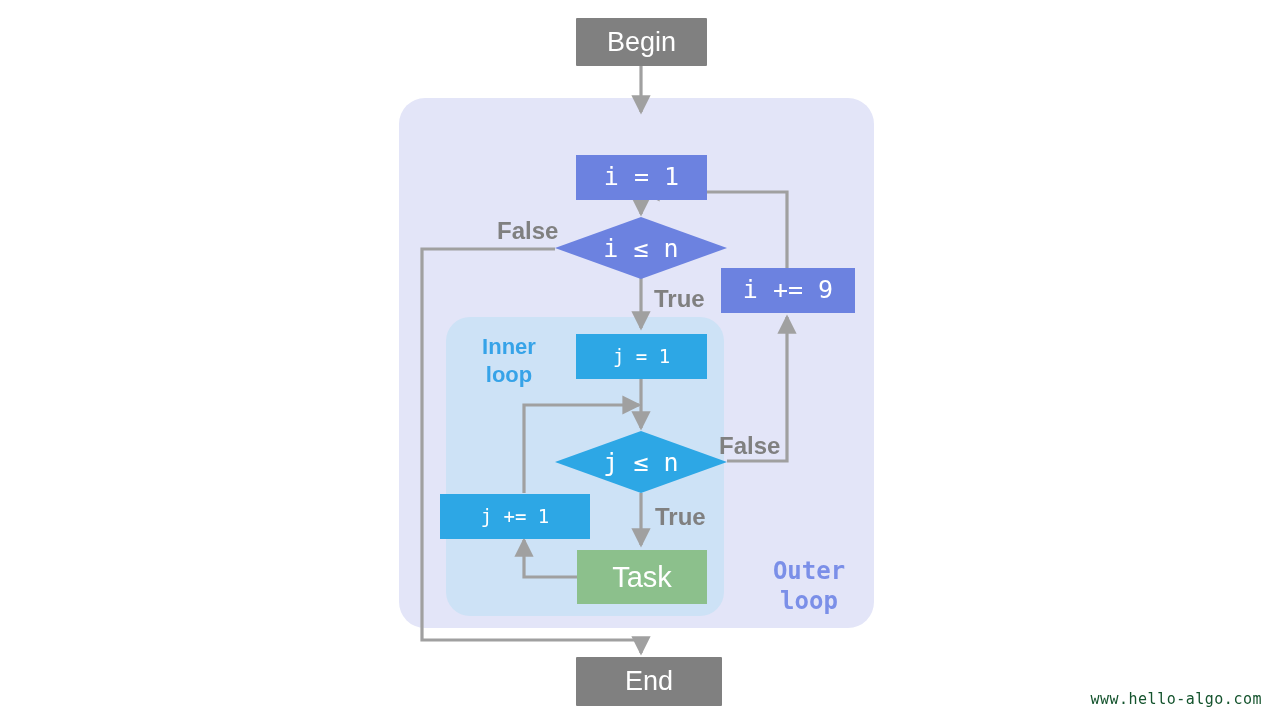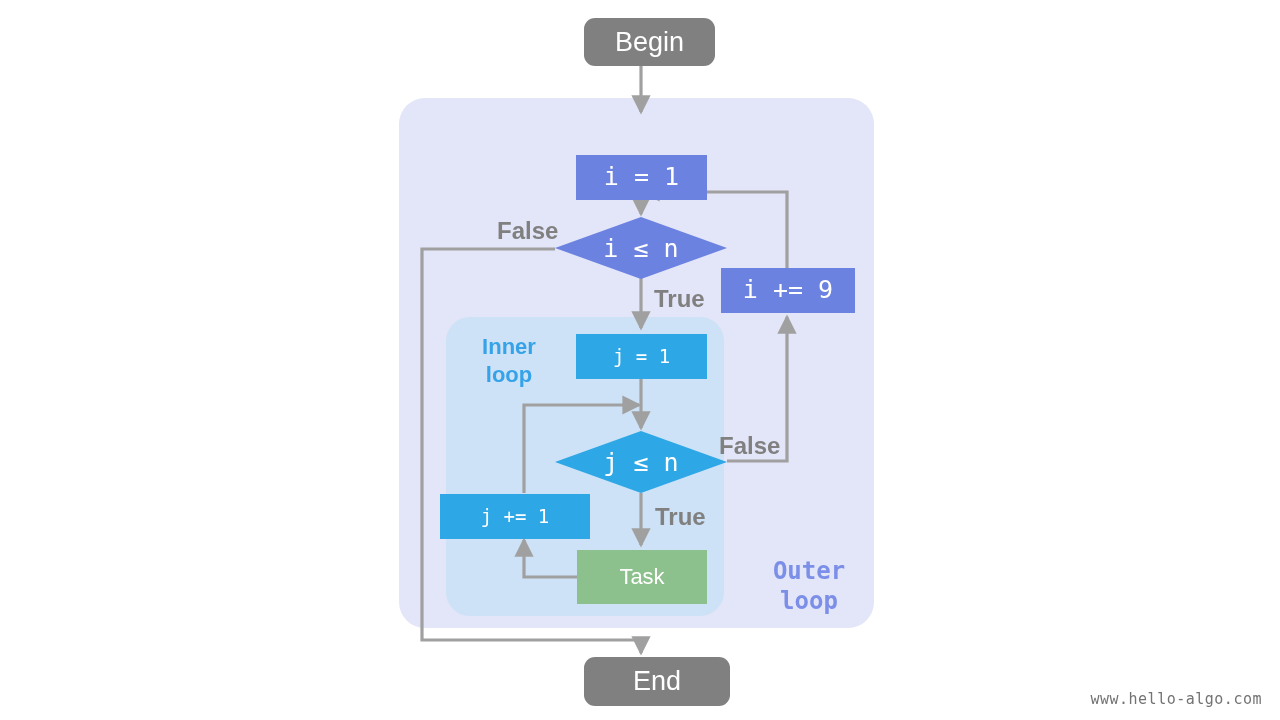--- a/index.html
+++ b/index.html
@@ -51,40 +51,39 @@
     display: flex;
     align-items: center;
     justify-content: center;
     color: #ffffff;
     box-sizing: border-box;
     text-align: center;
     line-height: 1.05;
   }
   .terminal {
     background: #808080;
-    border-radius: 11px;
+    border-radius: 1px;
     font-family: "Liberation Sans", sans-serif;
     font-size: 27px;
-    margin-left: 8px;
   }
   .proc-outer {
     background: #6c82e0;
     font-family: "DejaVu Sans Mono", monospace;
     font-size: 25px;
     letter-spacing: 0px;
   }
   .proc-inner {
     background: #2da7e5;
     font-family: "DejaVu Sans Mono", monospace;
     font-size: 19px;
   }
   .task-node {
     background: #8cc08c;
     font-family: "Liberation Sans", sans-serif;
-    font-size: 22px;
+    font-size: 29px;
   }
   .diamond-wrap {
     position: absolute;
   }
   .diamond-wrap .dlabel {
     position: absolute;
     left: 0;
     top: 0;
     width: 100%;
     height: 100%;
@@ -123,21 +122,21 @@
     top: 333px;
     width: 108px;
     color: #36a3e8;
     font-family: "Liberation Sans", sans-serif;
     font-size: 22px;
   }
   #watermark {
     position: absolute;
     right: 18px;
     bottom: 12px;
-    color: #737373;
+    color: #14532d;
     font-family: "DejaVu Sans Mono", monospace;
     font-size: 15px;
     letter-spacing: 0.5px;
   }
 </style>
 </head>
 <body>
 
 <div id="canvas">
 

